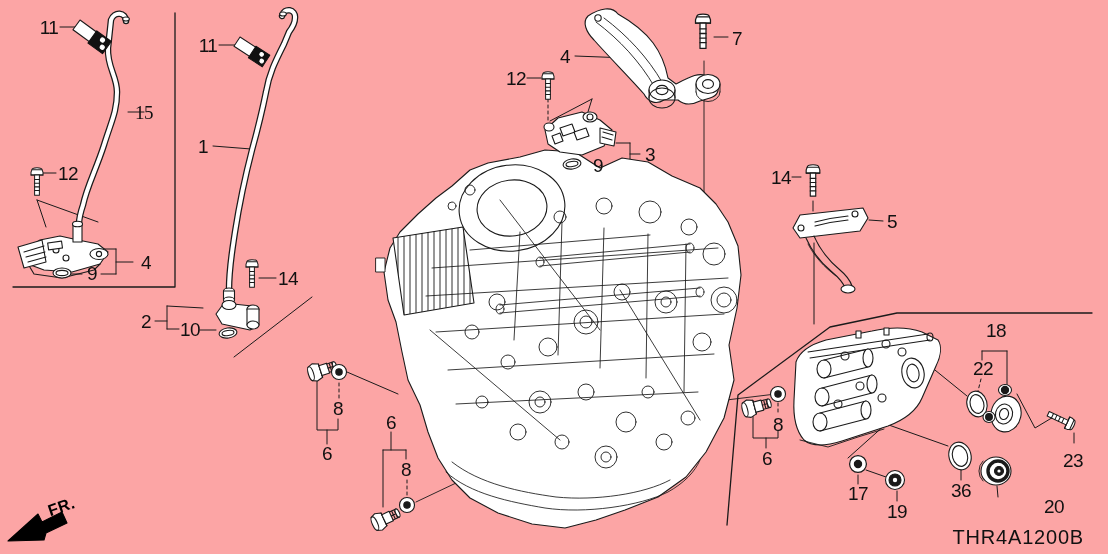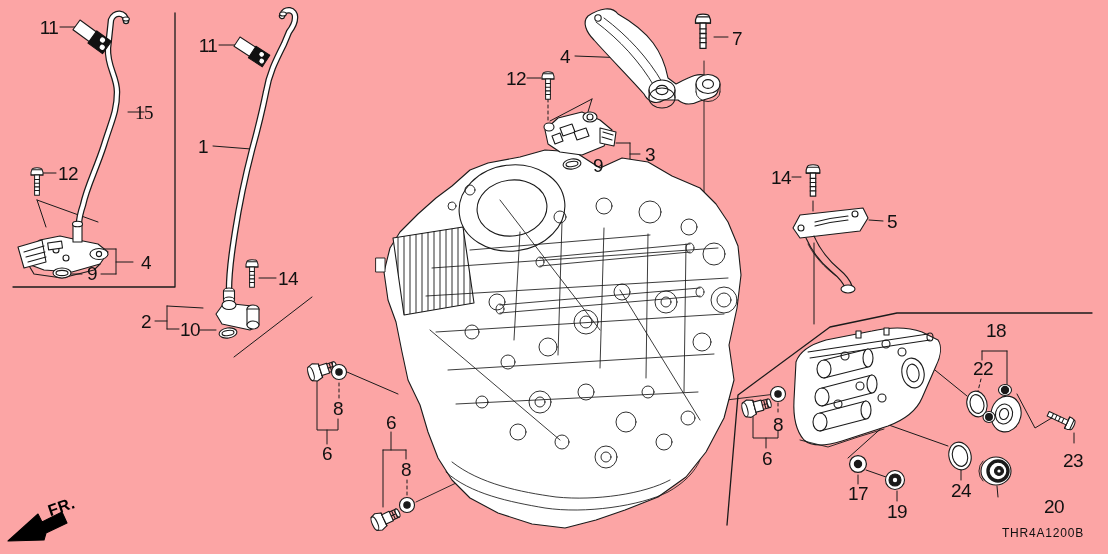--- a/index.html
+++ b/index.html
@@ -7,21 +7,21 @@
     position:relative;width:1108px;height:554px;background:#fca5a5;
     font-family:"Liberation Sans", sans-serif;overflow:hidden;
   }
   #art{position:absolute;left:0;top:0;}
   .callout{
     position:absolute;transform:translate(-50%,-50%);
     font-size:19px;color:#111;line-height:1;letter-spacing:-0.5px;
     font-family:"Liberation Sans", sans-serif;cursor:default;user-select:none;
   }
   #part-code{
-    position:absolute;right:24px;top:526px;font-size:12px;color:#111;
+    position:absolute;right:24px;top:526px;font-size:20px;color:#111;
     letter-spacing:0.8px;font-family:"Liberation Sans", sans-serif;
   }
   #fr-label{
     position:absolute;left:48px;top:498px;font-size:16px;font-weight:bold;
     color:#000;transform:rotate(-19deg);font-family:"Liberation Sans", sans-serif;
     letter-spacing:0.5px;
   }
 </style>
 </head>
 <body>
@@ -342,21 +342,21 @@
       <div class="callout" style="left: 598px; top: 165px;">9</div>
       <div class="callout" style="left: 781px; top: 177px; text-align: center;">14</div>
       <div class="callout" style="left: 892px; top: 221px;">5</div>
       <div class="callout" style="left: 996px; top: 330px;">18</div>
       <div class="callout" style="left: 983px; top: 368px;">22</div>
       <div class="callout" style="left: 778px; top: 424px;">8</div>
       <div class="callout" style="left: 767px; top: 458px;">6</div>
       <div class="callout" style="left: 1073px; top: 460px;">23</div>
       <div class="callout" style="left: 858px; top: 493px;">17</div>
       <div class="callout" style="left: 897px; top: 511px;">19</div>
-      <div class="callout" style="left: 961px; top: 490px;">24</div>
+      <div class="callout" style="left: 961px; top: 490px;">36</div>
       <div class="callout" style="left: 1054px; top: 506px;">20</div>
       <div class="callout" style="left: 338px; top: 408px;">8</div>
       <div class="callout" style="left: 327px; top: 453px;">6</div>
       <div class="callout" style="left: 391px; top: 422px;">6</div>
       <div class="callout" style="left: 406px; top: 469px;">8</div>
     </div>
 
 <div id="part-code">THR4A1200B</div>
 <div id="fr-label">FR.</div>
 

